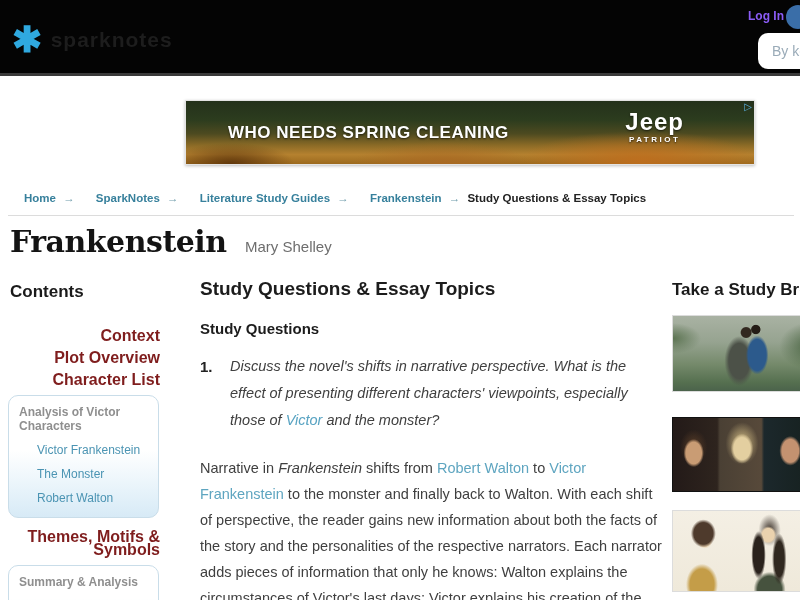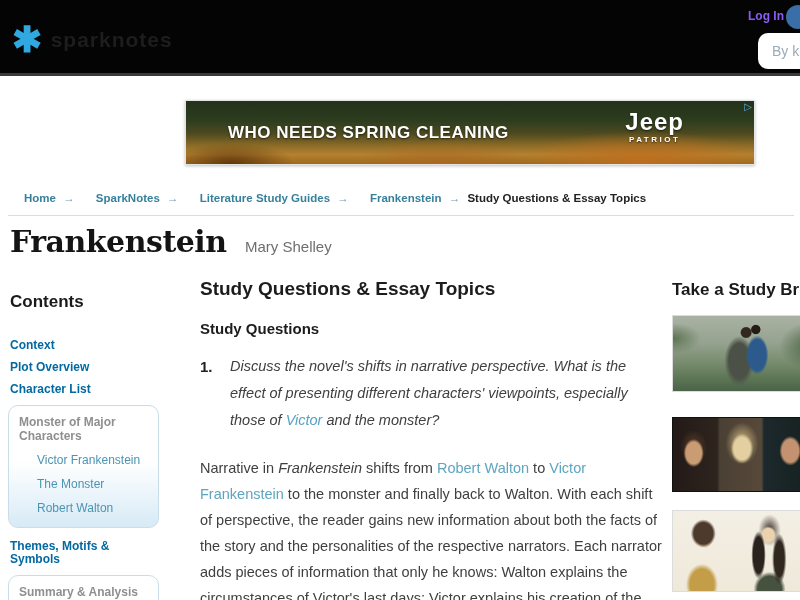--- a/index.html
+++ b/index.html
@@ -45,23 +45,23 @@
   .rule{position:absolute;left:8px;top:215px;width:786px;height:0;border-top:1px solid #dcdcdc;}
 
   
   .titlebar{position:absolute;left:10px;top:224px;white-space:nowrap;}
   .booktitle{display:inline;font-family:"DejaVu Serif","Liberation Serif",serif;
              font-size:30px;font-weight:bold;color:#141414;letter-spacing:-.5px;}
   .author{display:inline;font-size:15px;color:#6e6e6e;margin-left:14px;}
 
   
   .sidebar{position:absolute;left:10px;top:278px;width:150px;}
-  .side-heading{margin:14px 0 27px 0;font-size:17px;font-weight:bold;color:#1a1a1a;}
-  .side-link{display:block;margin-bottom:9px;font-size:12px;line-height:13px;font-weight:bold;
-             color:#0369a1;text-decoration:none;cursor:pointer;}
+  .side-heading{margin:4px 0 27px 0;font-size:17px;font-weight:bold;color:#1a1a1a;}
+  .side-link{display:block;margin-bottom:9px;font-size:16px;line-height:13px;font-weight:bold;
+             color:#7f1d1d;text-decoration:none;cursor:pointer;text-align:right;}
   .side-box{border:1px solid #c9dde9;border-radius:10px;margin:7px 0 12px -2px;width:133px;
             padding:9px 6px 10px 10px;
             background:linear-gradient(180deg,#ffffff 45%,#e7f3fa 78%,#d7eaf6 100%);}
   .box-head{font-size:12px;line-height:14px;font-weight:bold;color:#8f8f8f;margin-bottom:10px;}
   .box-link{display:block;margin:0 0 10px 18px;font-size:12px;line-height:14px;
             color:#4b94b3;text-decoration:none;cursor:pointer;}
   .box-link:last-child{margin-bottom:2px;}
 
   
   .content{position:absolute;left:200px;top:278px;width:462px;}
@@ -152,21 +152,21 @@
     <span class="author">Mary Shelley</span>
   </div>
 
   <aside class="sidebar">
     <h2 class="side-heading">Contents</h2>
     <a class="side-link">Context</a>
     <a class="side-link">Plot Overview</a>
     <a class="side-link">Character List</a>
 
     <div class="side-box">
-      <div class="box-head">Monster of Major Characters</div>
+      <div class="box-head">Analysis of Victor Characters</div>
       <a class="box-link">Victor Frankenstein</a>
       <a class="box-link">The Monster</a>
       <a class="box-link">Robert Walton</a>
     </div>
 
     <a class="side-link">Themes, Motifs &amp; Symbols</a>
 
     <div class="side-box">
       <div class="box-head">Summary &amp; Analysis</div>
       <a class="box-link">Preface and Letters 1–4</a>

